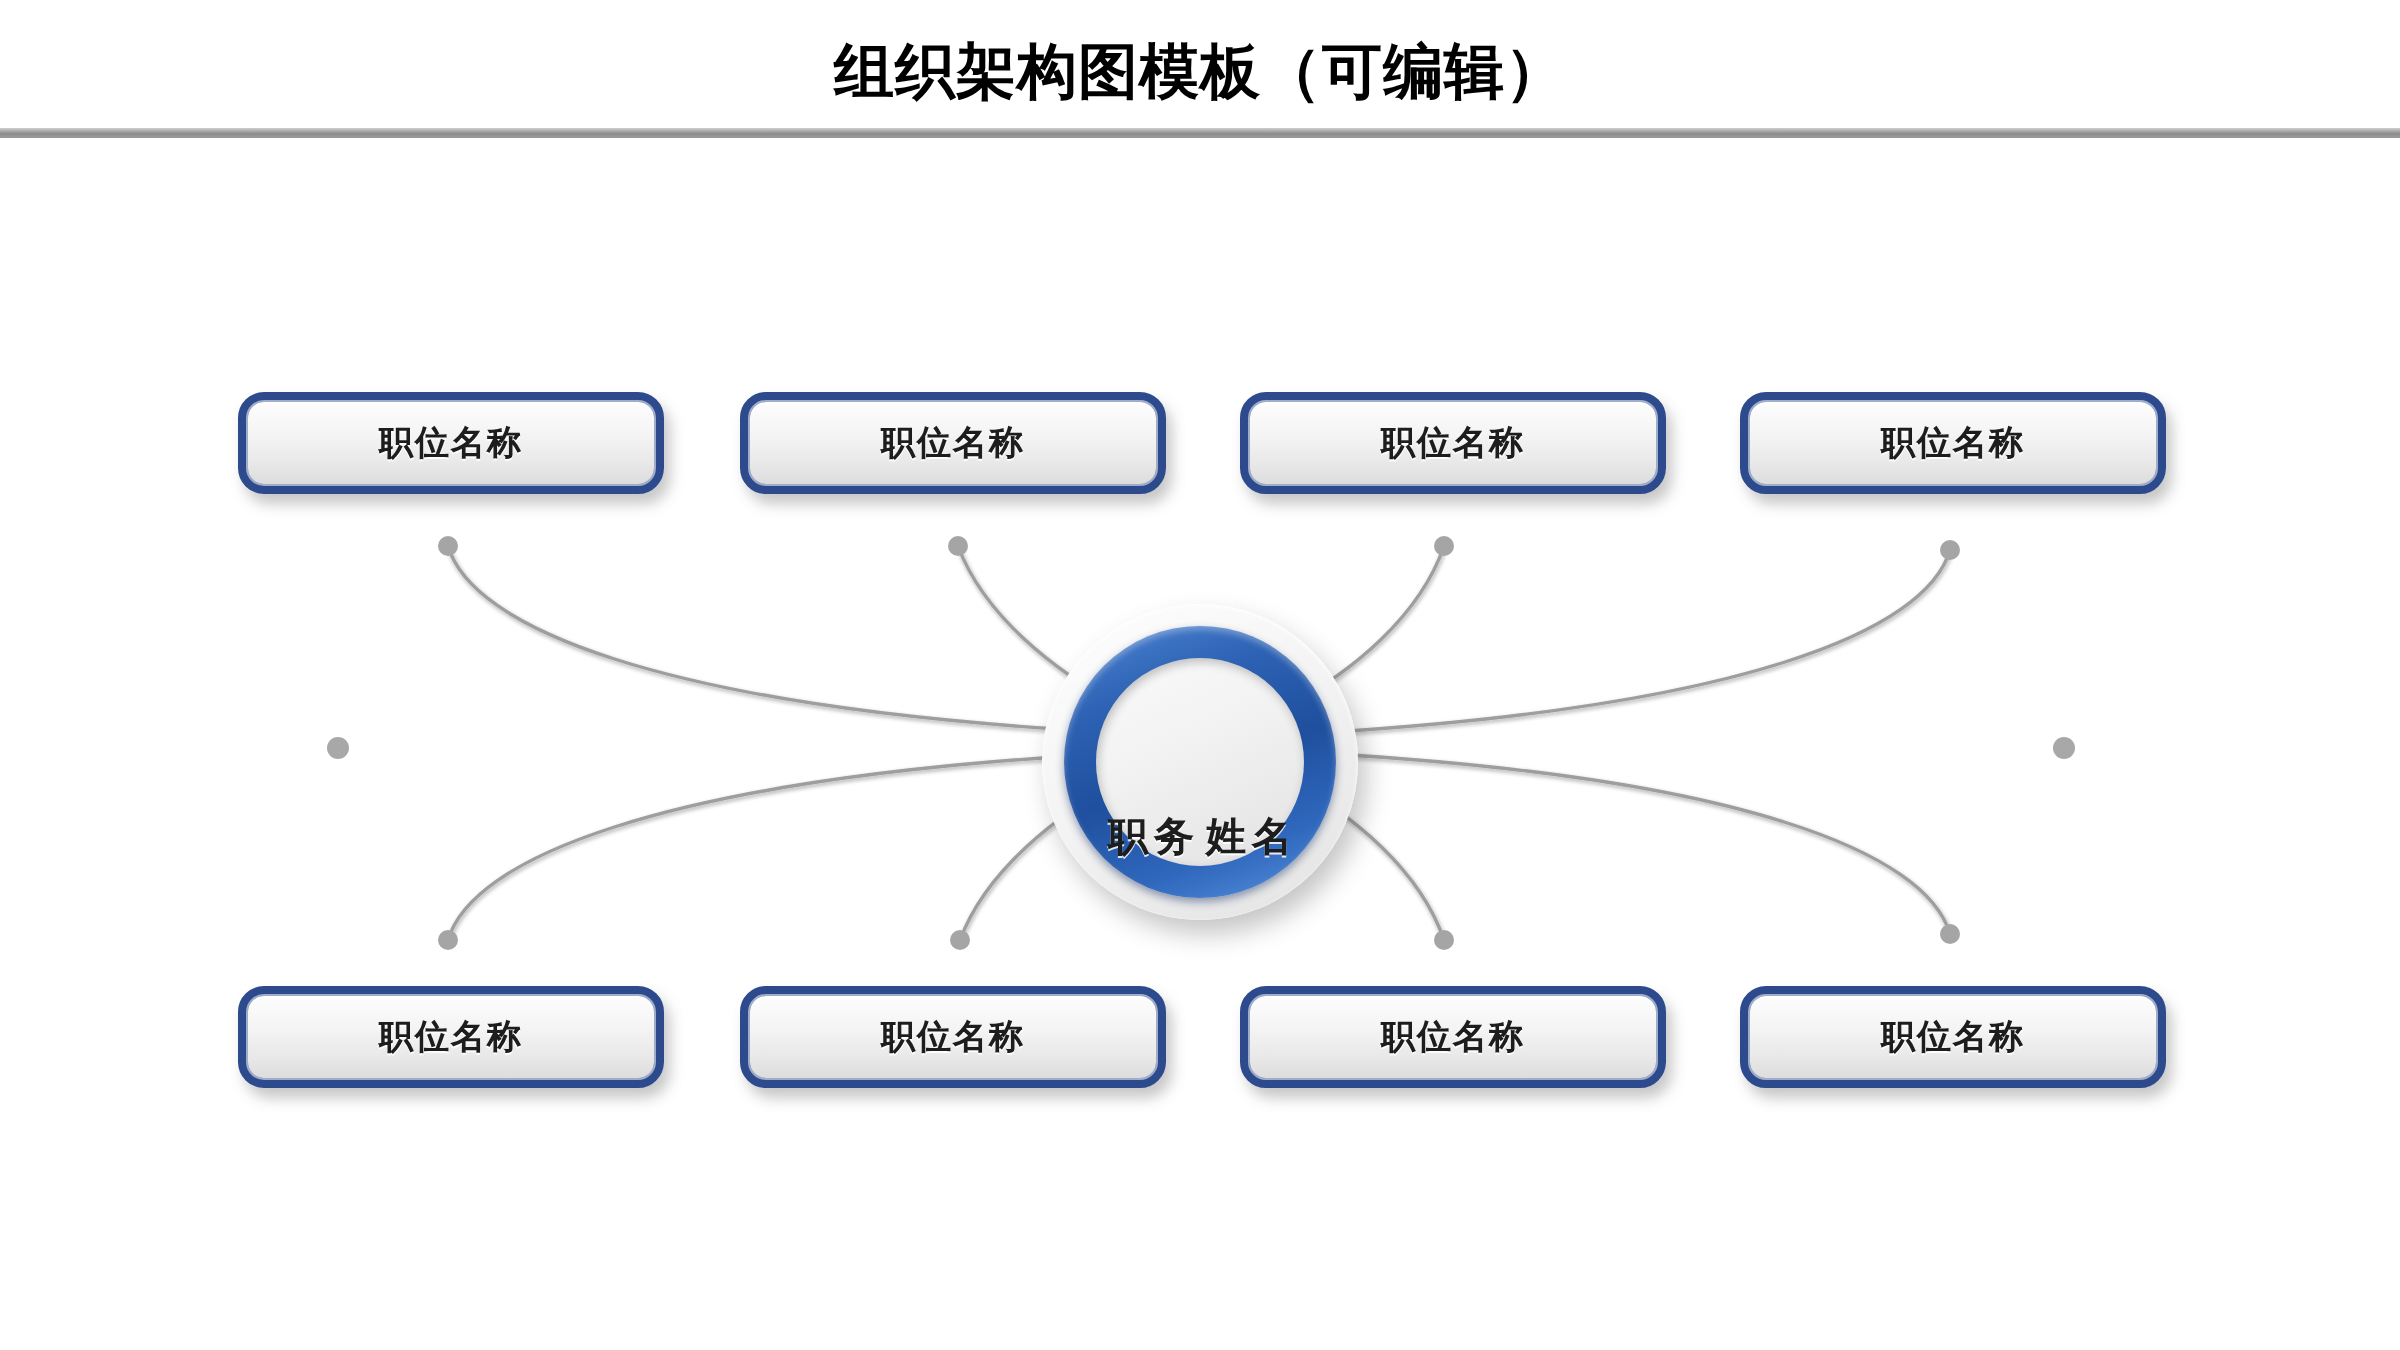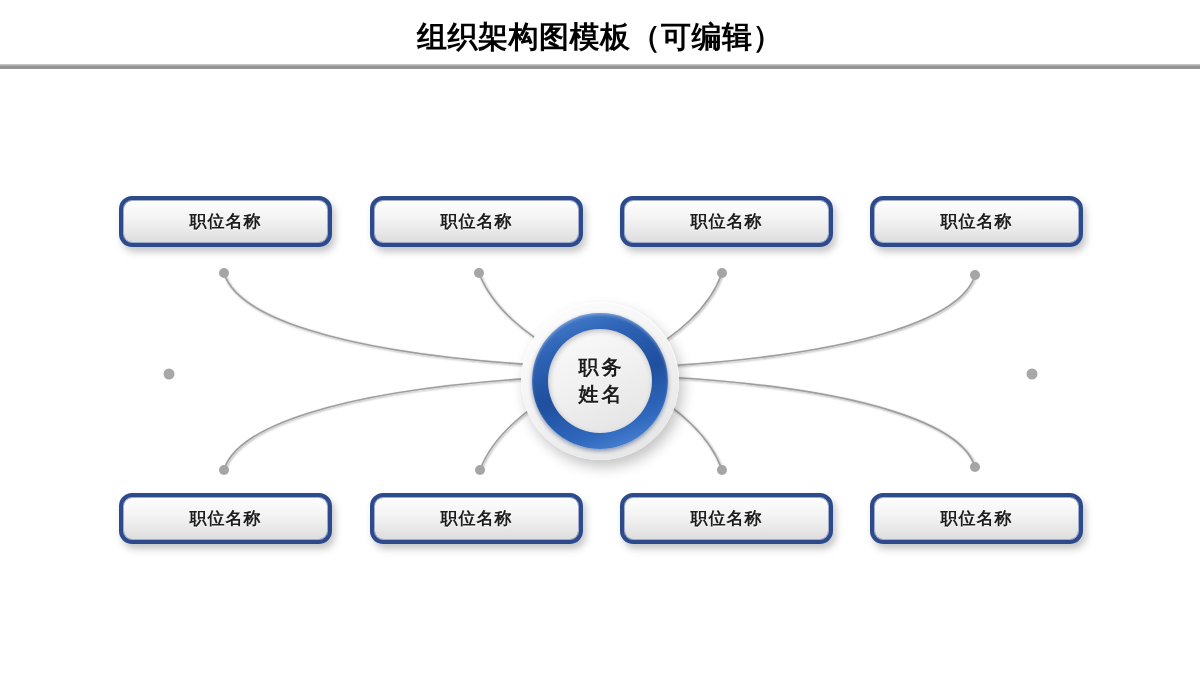--- a/index.html
+++ b/index.html
@@ -132,22 +132,21 @@
   #center-face {
     position: absolute;
     left: 27px;
     top: 27px;
     width: 104px;
     height: 104px;
     border-radius: 50%;
     background: linear-gradient(155deg, #fbfbfb 0%, #f1f1f1 45%, #e2e2e2 100%);
     box-shadow: inset 1px 2px 5px rgba(60,60,60,0.30);
     display: flex;
-    flex-direction: column;
-    align-items: center;
+    align-items: flex-end;
     justify-content: center;
   }
   .center-line {
     font-size: 20px;
     font-weight: bold;
     color: #1d1d1d;
     line-height: 27px;
     letter-spacing: 3px;
     text-indent: 3px;
     text-shadow: 0 1px 0 rgba(255,255,255,0.85);

